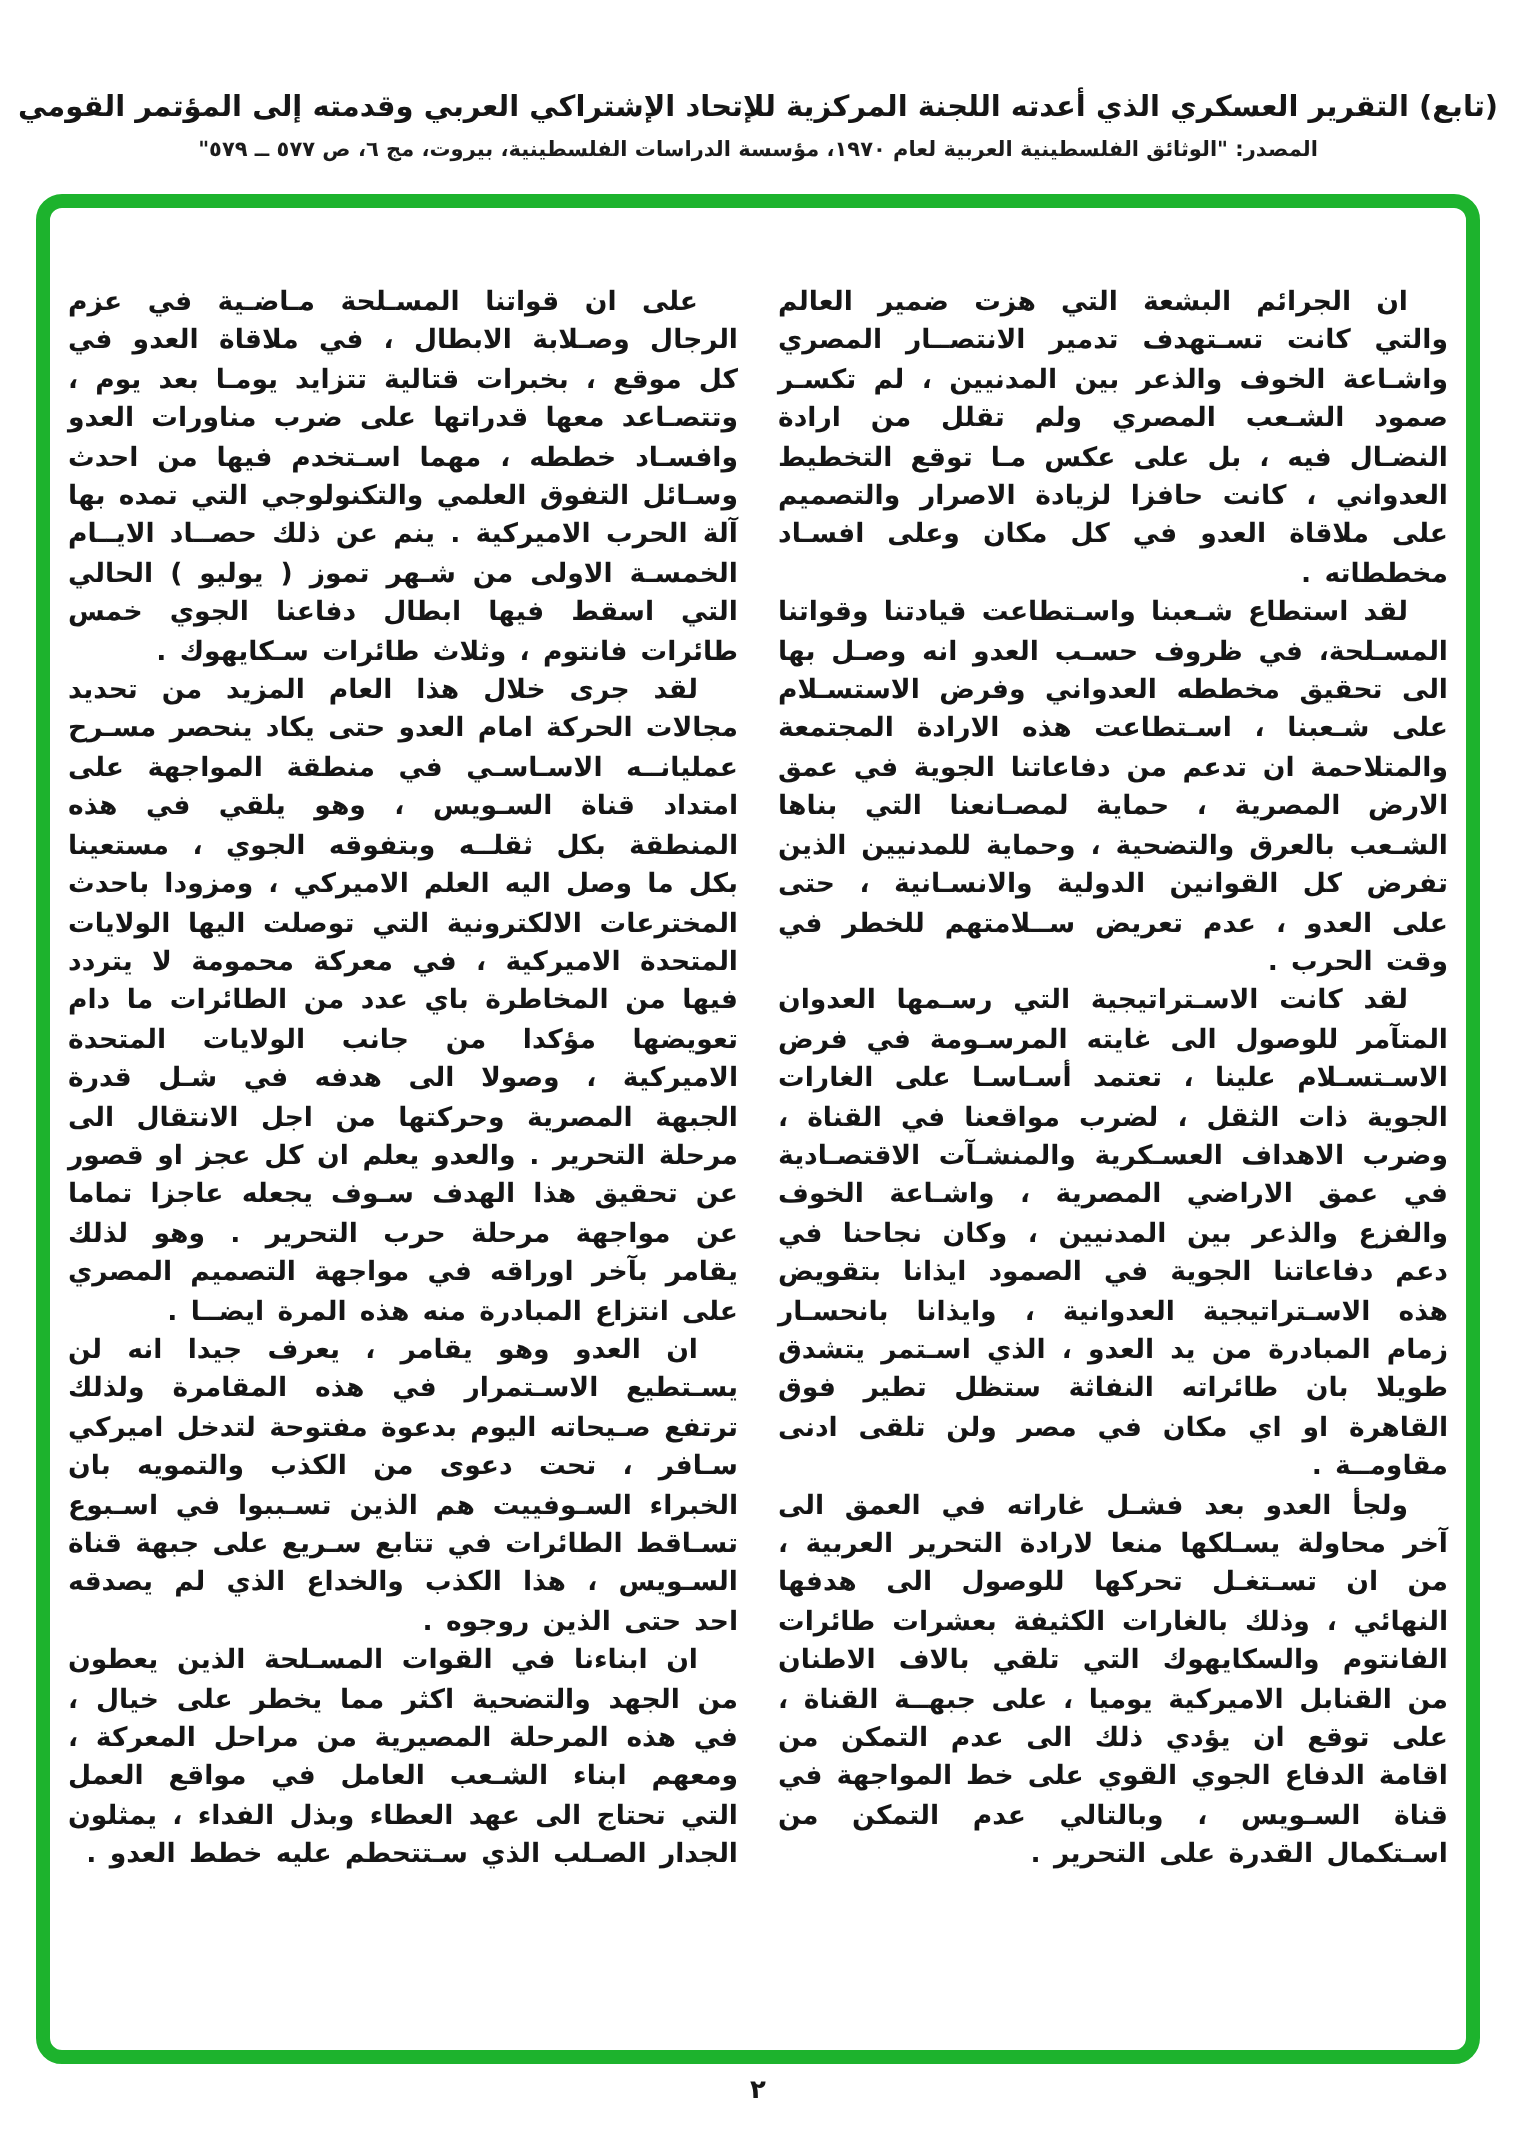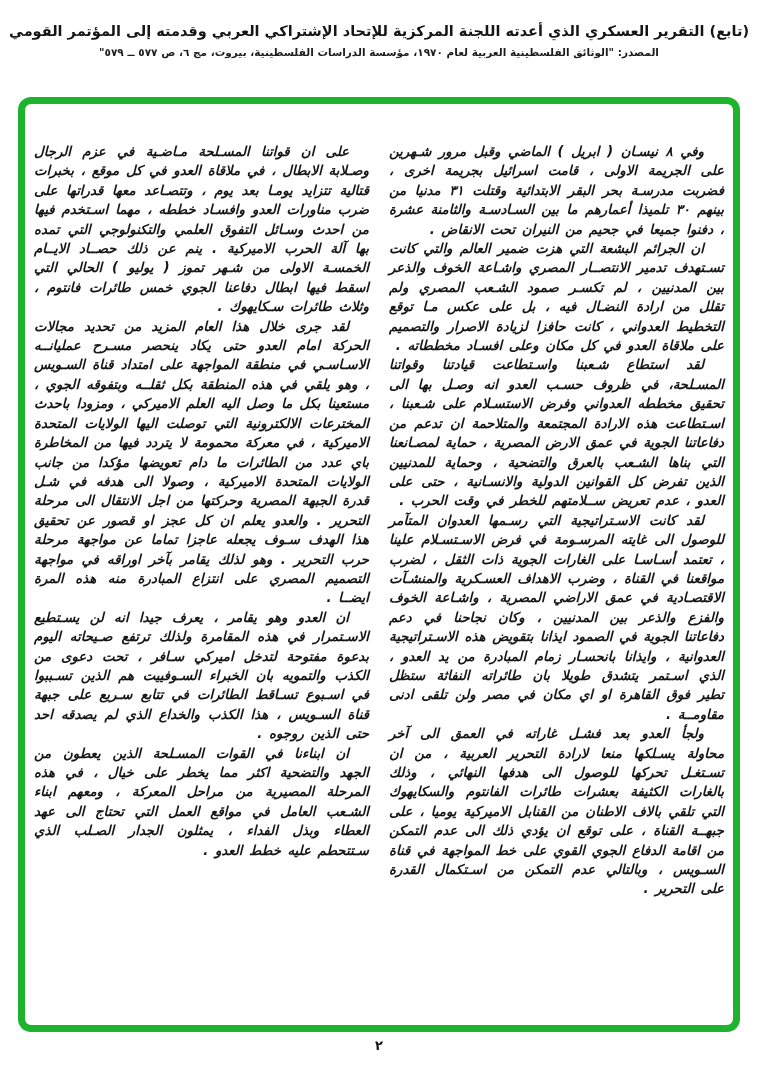--- a/index.html
+++ b/index.html
@@ -11,21 +11,21 @@
   body{
     width:758px;height:1078px;
     background:#ffffff;
     font-family:"DejaVu Sans", sans-serif;
     color:var(--ink);
     direction:rtl;
     overflow:hidden;
   }
   .page{position:relative;width:758px;height:1078px;}
   .doc-header{
-    padding-top:21px;
+    padding-top:44px;
     text-align:center;
   }
   .doc-title{
     margin:0;
     font-size:14.5px;
     font-weight:bold;
     line-height:1.4;
     white-space:nowrap;
   }
   .doc-source{
@@ -54,21 +54,20 @@
     min-width:0;
   }
   .col p{
     margin:0;
     font-size:13.3px;
     font-weight:bold;
     line-height:19.4px;
     text-align:justify;
     text-indent:20px;
     word-spacing:2px;
-    font-style:italic;
   }
   .page-number{
     position:absolute;
     top:1038px;left:0;right:0;
     text-align:center;
     font-size:13px;
     font-weight:bold;
   }
 </style>
 </head>
@@ -78,21 +77,20 @@
 
   <header class="doc-header">
     <h1 class="doc-title">(تابع) التقرير العسكري الذي أعدته اللجنة المركزية للإتحاد الإشتراكي العربي وقدمته إلى المؤتمر القومي</h1>
     <div class="doc-source">المصدر: "الوثائق الفلسطينية العربية لعام ١٩٧٠، مؤسسة الدراسات الفلسطينية، بيروت، مج ٦، ص ٥٧٧ ــ ٥٧٩"</div>
   </header>
 
   <div class="content-box">
     <div class="columns">
 
       <section class="col">
-        <p>وفي ٨ نيسـان ( ابريل ) الماضي وقبل مرور شـهرين على الجريمة الاولى ، قامت اسرائيل بجريمة اخرى ، فضربت مدرسـة بحر البقر الابتدائية وقتلت ٣١ مدنيا من بينهم ٣٠ تلميذا أعمارهم ما بين السـادسـة والثامنة عشرة ، دفنوا جميعا في جحيم من النيران تحت الانقاض .</p>
         <p>ان الجرائم البشعة التي هزت ضمير العالم والتي كانت تسـتهدف تدمير الانتصــار المصري واشـاعة الخوف والذعر بين المدنيين ، لم تكسـر صمود الشـعب المصري ولم تقلل من ارادة النضـال فيه ، بل على عكس مـا توقع التخطيط العدواني ، كانت حافزا لزيادة الاصرار والتصميم على ملاقاة العدو في كل مكان وعلى افسـاد مخططاته .</p>
         <p>لقد استطاع شـعبنا واسـتطاعت قيادتنا وقواتنا المسـلحة، في ظروف حسـب العدو انه وصـل بها الى تحقيق مخططه العدواني وفرض الاستسـلام على شـعبنا ، اسـتطاعت هذه الارادة المجتمعة والمتلاحمة ان تدعم من دفاعاتنا الجوية في عمق الارض المصرية ، حماية لمصـانعنا التي بناها الشـعب بالعرق والتضحية ، وحماية للمدنيين الذين تفرض كل القوانين الدولية والانسـانية ، حتى على العدو ، عدم تعريض ســلامتهم للخطر في وقت الحرب .</p>
         <p>لقد كانت الاسـتراتيجية التي رسـمها العدوان المتآمر للوصول الى غايته المرسـومة في فرض الاسـتسـلام علينا ، تعتمد أسـاسـا على الغارات الجوية ذات الثقل ، لضرب مواقعنا في القناة ، وضرب الاهداف العسـكرية والمنشـآت الاقتصـادية في عمق الاراضي المصرية ، واشـاعة الخوف والفزع والذعر بين المدنيين ، وكان نجاحنا في دعم دفاعاتنا الجوية في الصمود ايذانا بتقويض هذه الاسـتراتيجية العدوانية ، وايذانا بانحسـار زمام المبادرة من يد العدو ، الذي اسـتمر يتشدق طويلا بان طائراته النفاثة ستظل تطير فوق القاهرة او اي مكان في مصر ولن تلقى ادنى مقاومــة .</p>
         <p>ولجأ العدو بعد فشـل غاراته في العمق الى آخر محاولة يسـلكها منعا لارادة التحرير العربية ، من ان تسـتغـل تحركها للوصول الى هدفها النهائي ، وذلك بالغارات الكثيفة بعشرات طائرات الفانتوم والسكايهوك التي تلقي بالاف الاطنان من القنابل الاميركية يوميا ، على جبهــة القناة ، على توقع ان يؤدي ذلك الى عدم التمكن من اقامة الدفاع الجوي القوي على خط المواجهة في قناة السـويس ، وبالتالي عدم التمكن من اسـتكمال القدرة على التحرير .</p>
       </section>
 
       <section class="col">
         <p>على ان قواتنا المسـلحة مـاضـية في عزم الرجال وصـلابة الابطال ، في ملاقاة العدو في كل موقع ، بخبرات قتالية تتزايد يومـا بعد يوم ، وتتصـاعد معها قدراتها على ضرب مناورات العدو وافسـاد خططه ، مهما اسـتخدم فيها من احدث وسـائل التفوق العلمي والتكنولوجي التي تمده بها آلة الحرب الاميركية . ينم عن ذلك حصــاد الايــام الخمسـة الاولى من شـهر تموز ( يوليو ) الحالي التي اسقط فيها ابطال دفاعنا الجوي خمس طائرات فانتوم ، وثلاث طائرات سـكايهوك .</p>
         <p>لقد جرى خلال هذا العام المزيد من تحديد مجالات الحركة امام العدو حتى يكاد ينحصر مسـرح عمليانــه الاسـاسـي في منطقة المواجهة على امتداد قناة السـويس ، وهو يلقي في هذه المنطقة بكل ثقلــه وبتفوقه الجوي ، مستعينا بكل ما وصل اليه العلم الاميركي ، ومزودا باحدث المخترعات الالكترونية التي توصلت اليها الولايات المتحدة الاميركية ، في معركة محمومة لا يتردد فيها من المخاطرة باي عدد من الطائرات ما دام تعويضها مؤكدا من جانب الولايات المتحدة الاميركية ، وصولا الى هدفه في شـل قدرة الجبهة المصرية وحركتها من اجل الانتقال الى مرحلة التحرير . والعدو يعلم ان كل عجز او قصور عن تحقيق هذا الهدف سـوف يجعله عاجزا تماما عن مواجهة مرحلة حرب التحرير . وهو لذلك يقامر بآخر اوراقه في مواجهة التصميم المصري على انتزاع المبادرة منه هذه المرة ايضــا .</p>
         <p>ان العدو وهو يقامر ، يعرف جيدا انه لن يسـتطيع الاسـتمرار في هذه المقامرة ولذلك ترتفع صـيحاته اليوم بدعوة مفتوحة لتدخل اميركي سـافر ، تحت دعوى من الكذب والتمويه بان الخبراء السـوفييت هم الذين تسـببوا في اسـبوع تسـاقط الطائرات في تتابع سـريع على جبهة قناة السـويس ، هذا الكذب والخداع الذي لم يصدقه احد حتى الذين روجوه .</p>

